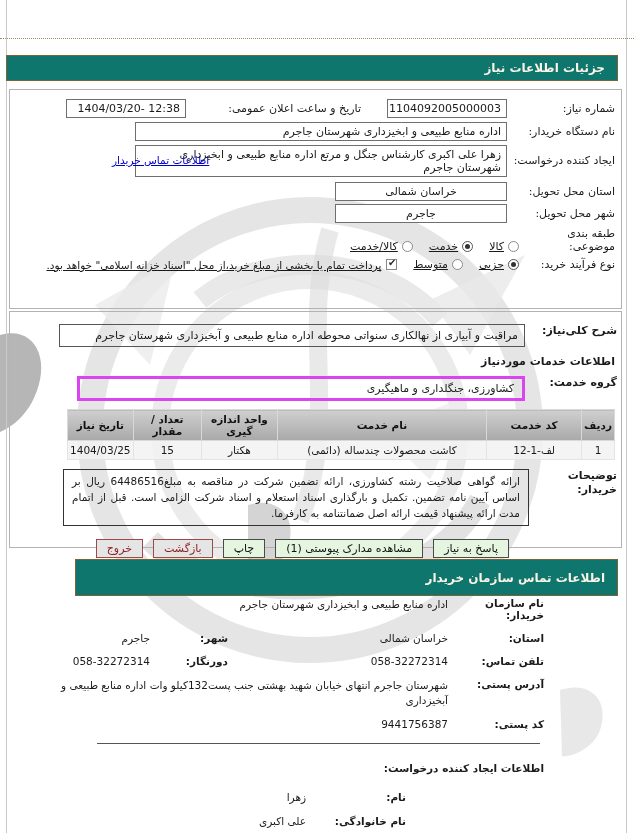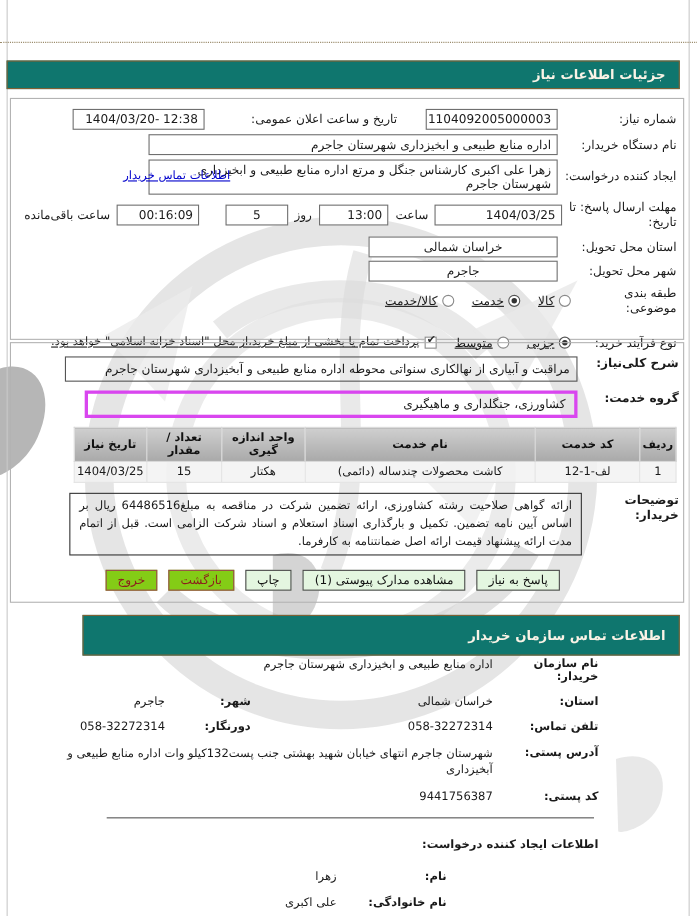--- a/index.html
+++ b/index.html
@@ -81,21 +81,21 @@
   .r-notes { display:flex; align-items:flex-start; margin-top:9px; }
   .nlab { width:88px; font-weight:bold; padding-left:4px; line-height:1.3; }
   .nbox { width:466px; border:1px solid #333; padding:4px 8px; line-height:1.5; text-align:justify; font-size:10.5px; background:transparent; }
 
   .btnrow { display:flex; gap:10px; margin:13px 108px 0 0; }
   .btn {
     border:1px solid #4a4a4a; padding:2px 10px; font-size:11px; cursor:pointer;
     font-family:"DejaVu Sans",sans-serif; white-space:nowrap;
   }
   .btn-green { background:#e4f6e0; color:#111; }
-  .btn-red { background:#84cc16; color:#8c1d1d; border-color:#9a4a4a; }
+  .btn-red { background:#e5e5e5; color:#8c1d1d; border-color:#9a4a4a; }
 
   .contact { position:absolute; top:597px; right:82px; left:10px; font-size:10.5px; }
   .crow { display:flex; align-items:flex-start; margin-bottom:11px; }
   .clab { width:96px; font-weight:bold; }
   .cval { width:220px; padding-left:8px; }
   .clab2 { width:78px; font-weight:bold; }
   .cval2 { flex:1; }
   .cval-wide { flex:1; line-height:1.4; }
   .sep { border-top:1px solid #555; margin:2px 4px 18px 80px; }
   .chead { font-weight:bold; margin-bottom:17px; }
@@ -150,54 +150,36 @@
     </div>
 
     <div class="fr creator-row" style="margin-bottom:5px;">
       <div class="lab">ایجاد کننده درخواست:</div>
       <div class="ibox w370 right-in" style="min-height:26px;">
         <span>زهرا علی اکبری کارشناس جنگل و مرتع اداره منابع طبیعی و ابخیزداری شهرستان جاجرم</span>
       </div>
       <a class="blue-link">اطلاعات تماس خریدار</a>
     </div>
 
-    <div class="fr" style="margin-bottom:7px;">
-      <div class="lab">مهلت ارسال پاسخ: تا تاریخ:</div>
-      <div class="ibox w120 num">
-        <span class="ltr">1404/03/25</span>
-      </div>
-      <div class="mini-lab">ساعت</div>
-      <div class="ibox w66 num">
-        <span class="ltr">13:00</span>
-      </div>
-      <div class="mini-lab">روز</div>
-      <div class="ibox w58 center-in">
-        <span class="ltr">5</span>
-      </div>
-      <div class="ibox w78 num" style="margin-right:24px;">
-        <span class="ltr">00:16:09</span>
-      </div>
-      <div class="mini-lab">ساعت باقی‌مانده</div>
-    </div>
 
     <div class="fr" style="margin-bottom:3px;">
       <div class="lab">استان محل تحویل:</div>
       <div class="ibox w170 center-in">
         <span>خراسان شمالی</span>
       </div>
     </div>
 
     <div class="fr">
       <div class="lab">شهر محل تحویل:</div>
       <div class="ibox w170 center-in">
         <span>جاجرم</span>
       </div>
     </div>
 
-    <div class="fr" style="margin-bottom:18px;">
+    <div class="fr" style="margin-bottom:5px;align-items:flex-end;">
       <div class="lab96">طبقه بندی موضوعی:</div>
       <div class="rgroup">
         <span class="rad"></span>
         <span>کالا</span>
       </div>
       <div class="rgroup">
         <span class="rad sel"></span>
         <span>خدمت</span>
       </div>
       <div class="rgroup">
@@ -224,20 +206,21 @@
 
   </div>
 
   <div class="boxB">
 
     <div class="r-desc">
       <div class="dlab">شرح کلی‌نیاز:</div>
       <div class="dbox">مراقبت و آبیاری از نهالکاری سنواتی محوطه اداره منابع طبیعی و آبخیزداری شهرستان جاجرم</div>
     </div>
 
+    <div class="svc-title">اطلاعات خدمات موردنیاز</div>
 
     <div class="r-desc" style="margin-bottom:2px;">
       <div class="dlab">گروه خدمت:</div>
       <div class="gbox">کشاورزی، جنگلداری و ماهیگیری</div>
     </div>
 
     <table class="svc">
       <thead>
         <tr>
           <th class="c-row">ردیف</th>

